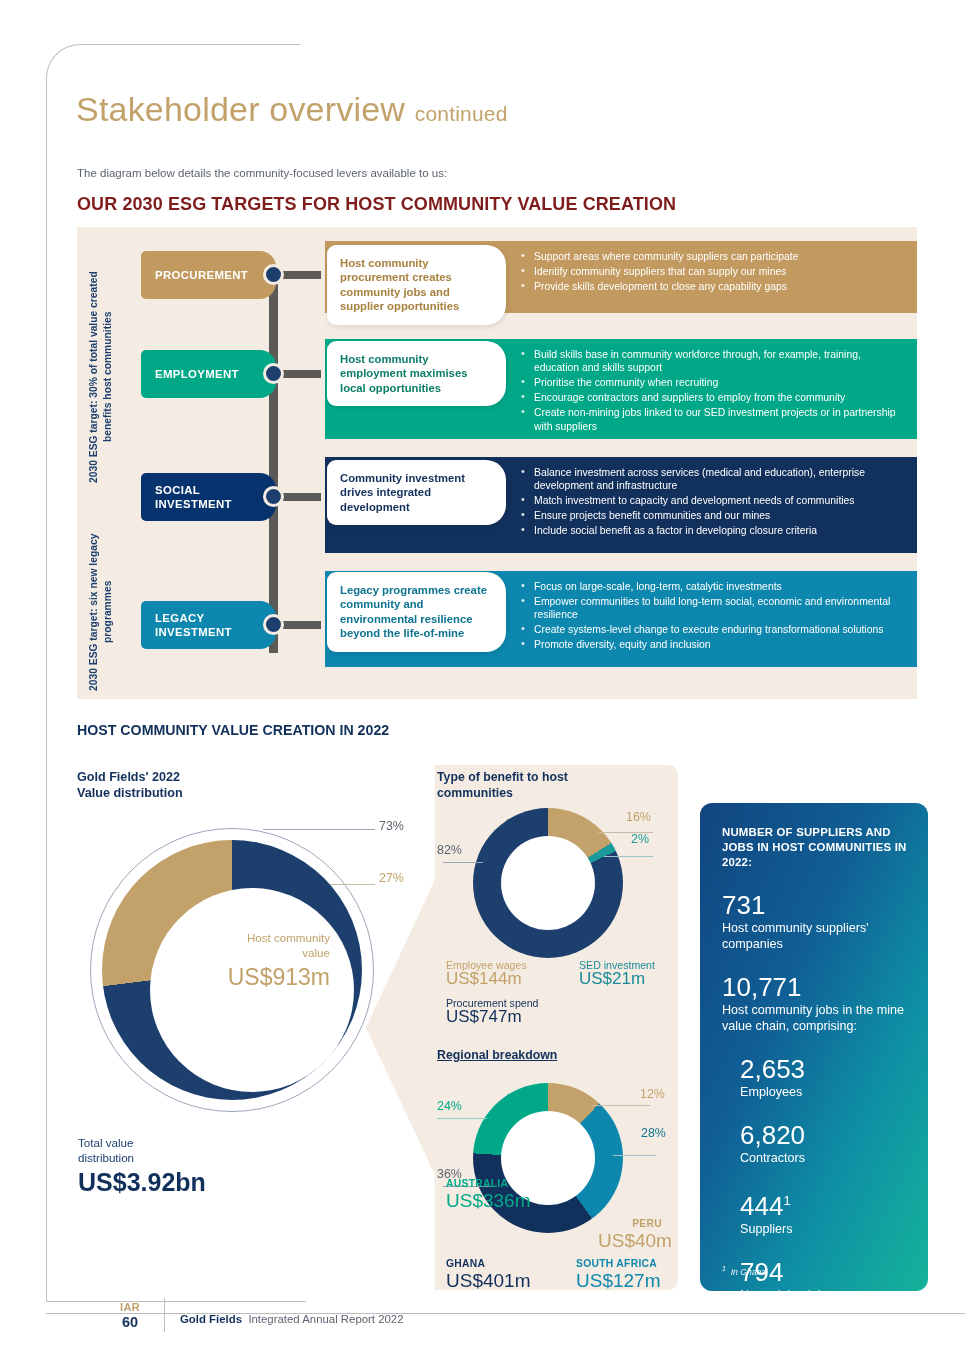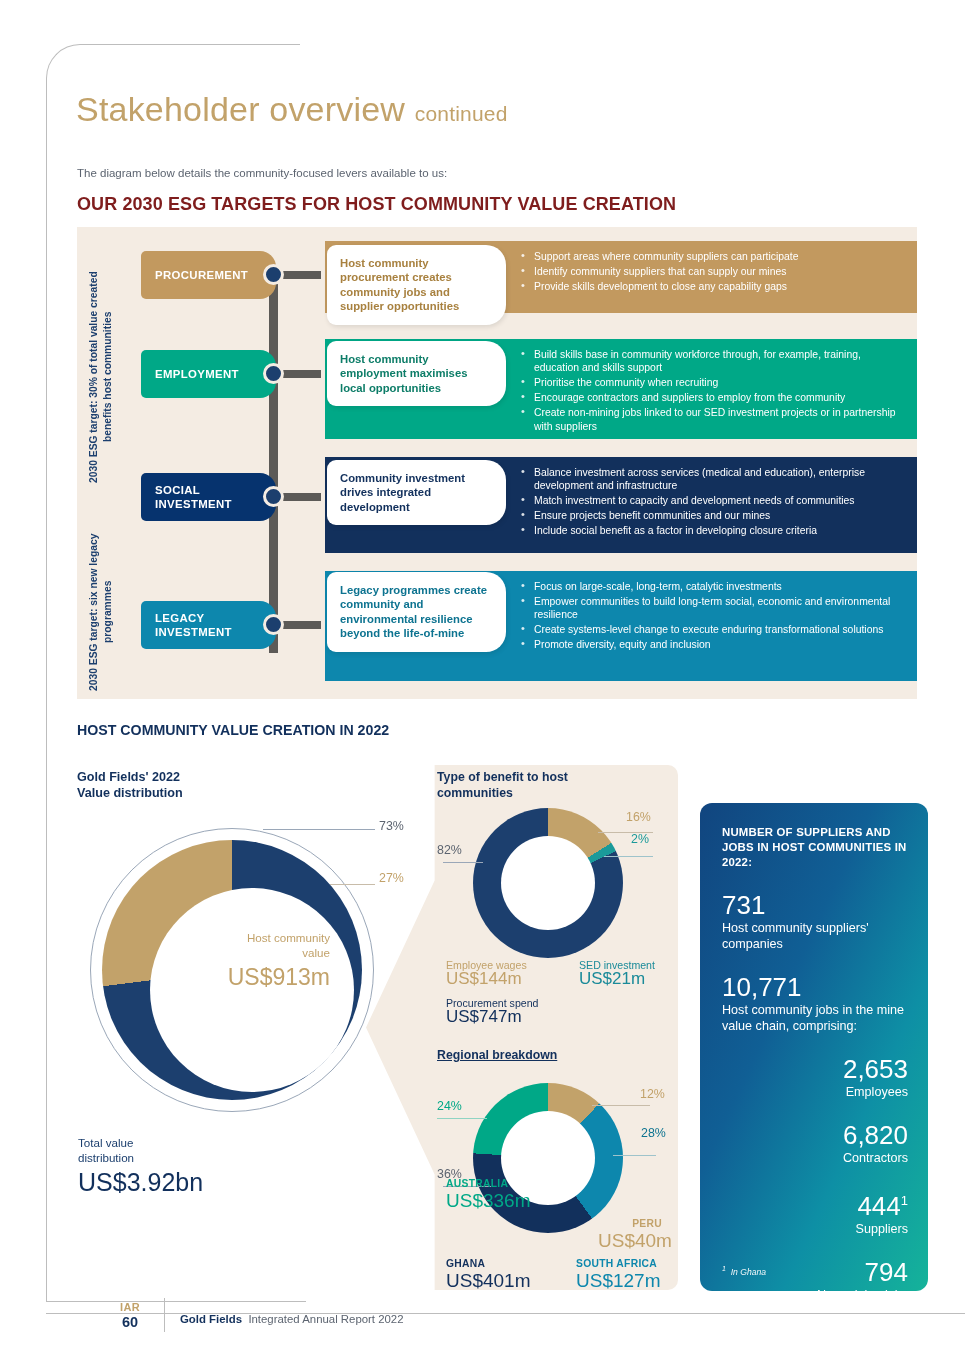--- a/index.html
+++ b/index.html
@@ -180,21 +180,21 @@
     position: absolute; font-size: 12.4px; color: #5c6470;
   }
   .pct.gold { color: #c2a26a; }
   .pct.teal { color: #1a9a9a; }
   .pct.green { color: #00a887; }
 
   #total-val {
     position: absolute; left: 78px; top: 1135px;
   }
   #total-val .lbl { font-size: 11.6px; line-height: 15px; color: #1c3f6e; }
-  #total-val .val { font-size: 25px; color: #12305c; margin-top: 3px; }
+  #total-val .val { font-size: 25px; color: #12305c; margin-top: 3px; font-weight: bold; }
 
   
   #benefit-title {
     position: absolute; left: 437px; top: 770px;
     font-size: 12.3px; font-weight: bold; line-height: 15.5px; color: #12305c;
   }
   #donut2 {
     position: absolute; left: 473px; top: 808px;
     width: 150px; height: 150px; border-radius: 50%;
     background: conic-gradient(
@@ -242,21 +242,21 @@
     color: #ffffff;
     padding: 22px 20px 12px 22px;
   }
   #stats-panel .head {
     font-size: 11.4px; font-weight: bold; line-height: 15px; letter-spacing: .2px;
   }
   .stat { margin-top: 20px; }
   .stat .num { font-size: 26px; line-height: 30px; font-weight: 400; }
   .stat .num sup { font-size: 13px; top: -0.75em; }
   .stat .desc { font-size: 12.6px; line-height: 16px; }
-  .stat.indent { margin-left: 18px; text-align: right; }
+  .stat.indent { margin-left: 18px; }
   #stats-foot {
     position: absolute; left: 22px; bottom: 14px;
     font-size: 8.6px; font-style: italic; opacity: .95;
   }
   #stats-foot sup { font-size: 7px; }
 
   
   #footer-rule {
     position: absolute; left: 46px; top: 1313px;
     width: 919px; height: 1px; background: #bdbdbd;
@@ -334,21 +334,21 @@
       <li>Include social benefit as a factor in developing closure criteria</li>
     </ul>
   </div>
   <div class="cat" style="top:246px; background:#06336e;">
     <span>SOCIAL INVESTMENT</span>
   </div>
   <div class="connector" style="left:196px; top:266px;"></div>
   <div class="node" style="left:186px; top:259px;"></div>
   <div class="statement" style="top:233px; color:#12305c;">Community investment drives integrated development</div>
 
-  <div class="band" style="top:344px; height:110px; background:#0d87ad;">
+  <div class="band" style="top:344px; height:96px; background:#0d87ad;">
     <ul>
       <li>Focus on large-scale, long-term, catalytic investments</li>
       <li>Empower communities to build long-term social, economic and environmental resilience</li>
       <li>Create systems-level change to execute enduring transformational solutions</li>
       <li>Promote diversity, equity and inclusion</li>
     </ul>
   </div>
   <div class="cat" style="top:374px; background:#0d87ad;">
     <span>LEGACY INVESTMENT</span>
   </div>

